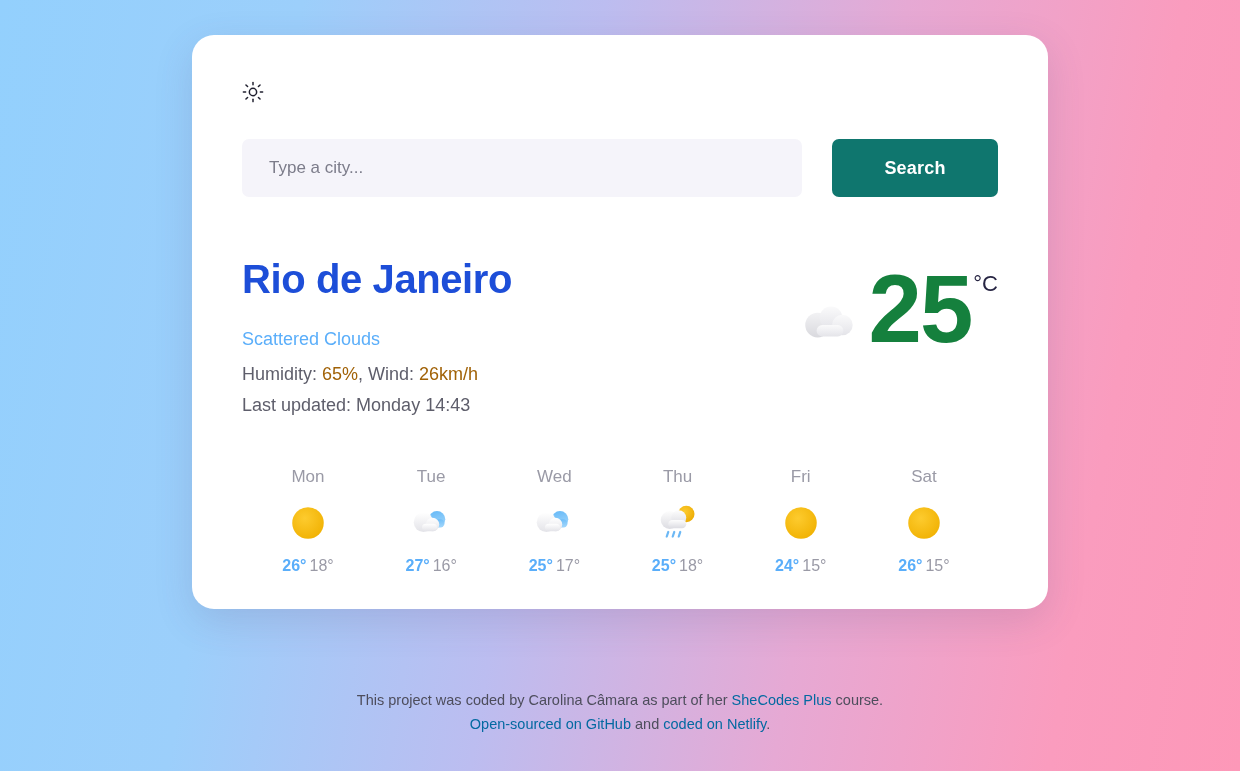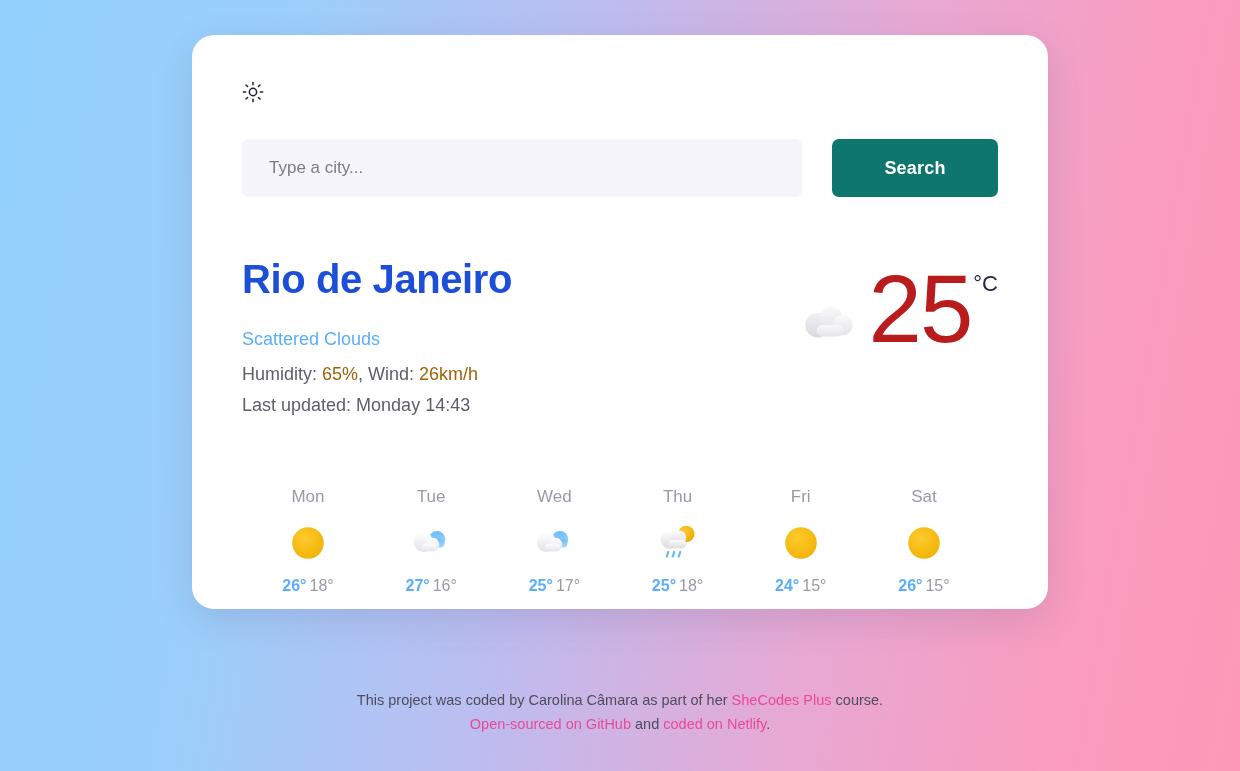--- a/index.html
+++ b/index.html
@@ -120,37 +120,37 @@
     padding-top: 8px;
   }
   .main-icon {
     width: 66px;
     height: 66px;
     margin-top: 28px;
     margin-right: 6px;
   }
   .temp-value {
     font-size: 96px;
-    font-weight: normal;
-    color: #b91c1c;
+    font-weight: bold;
+    color: #15803d;
     line-height: .95;
     letter-spacing: -2px;
   }
   .temp-unit {
     font-size: 22px;
     color: #272543;
     margin-top: 8px;
     margin-left: 2px;
     font-weight: normal;
   }
 
   
   .forecast {
     display: flex;
-    margin-top: 66px;
+    margin-top: 46px;
     padding: 0 22px 0 14px;
     justify-content: space-between;
   }
   .forecast-day {
     width: 104px;
     text-align: center;
   }
   .fc-day-label {
     font-size: 17px;
     color: #9a9aa6;
@@ -179,21 +179,21 @@
     position: absolute;
     left: 0;
     top: 688px;
     width: 1240px;
     text-align: center;
     font-size: 14.5px;
     color: #4d4d5c;
     line-height: 1.68;
   }
   .footer a {
-    color: #ec4899;
+    color: #0369a1;
     text-decoration: none;
     margin-top: 24px;
   }
 </style>
 </head>
 <body>
 
 <div class="card">
 
   <div class="brightness-row">

